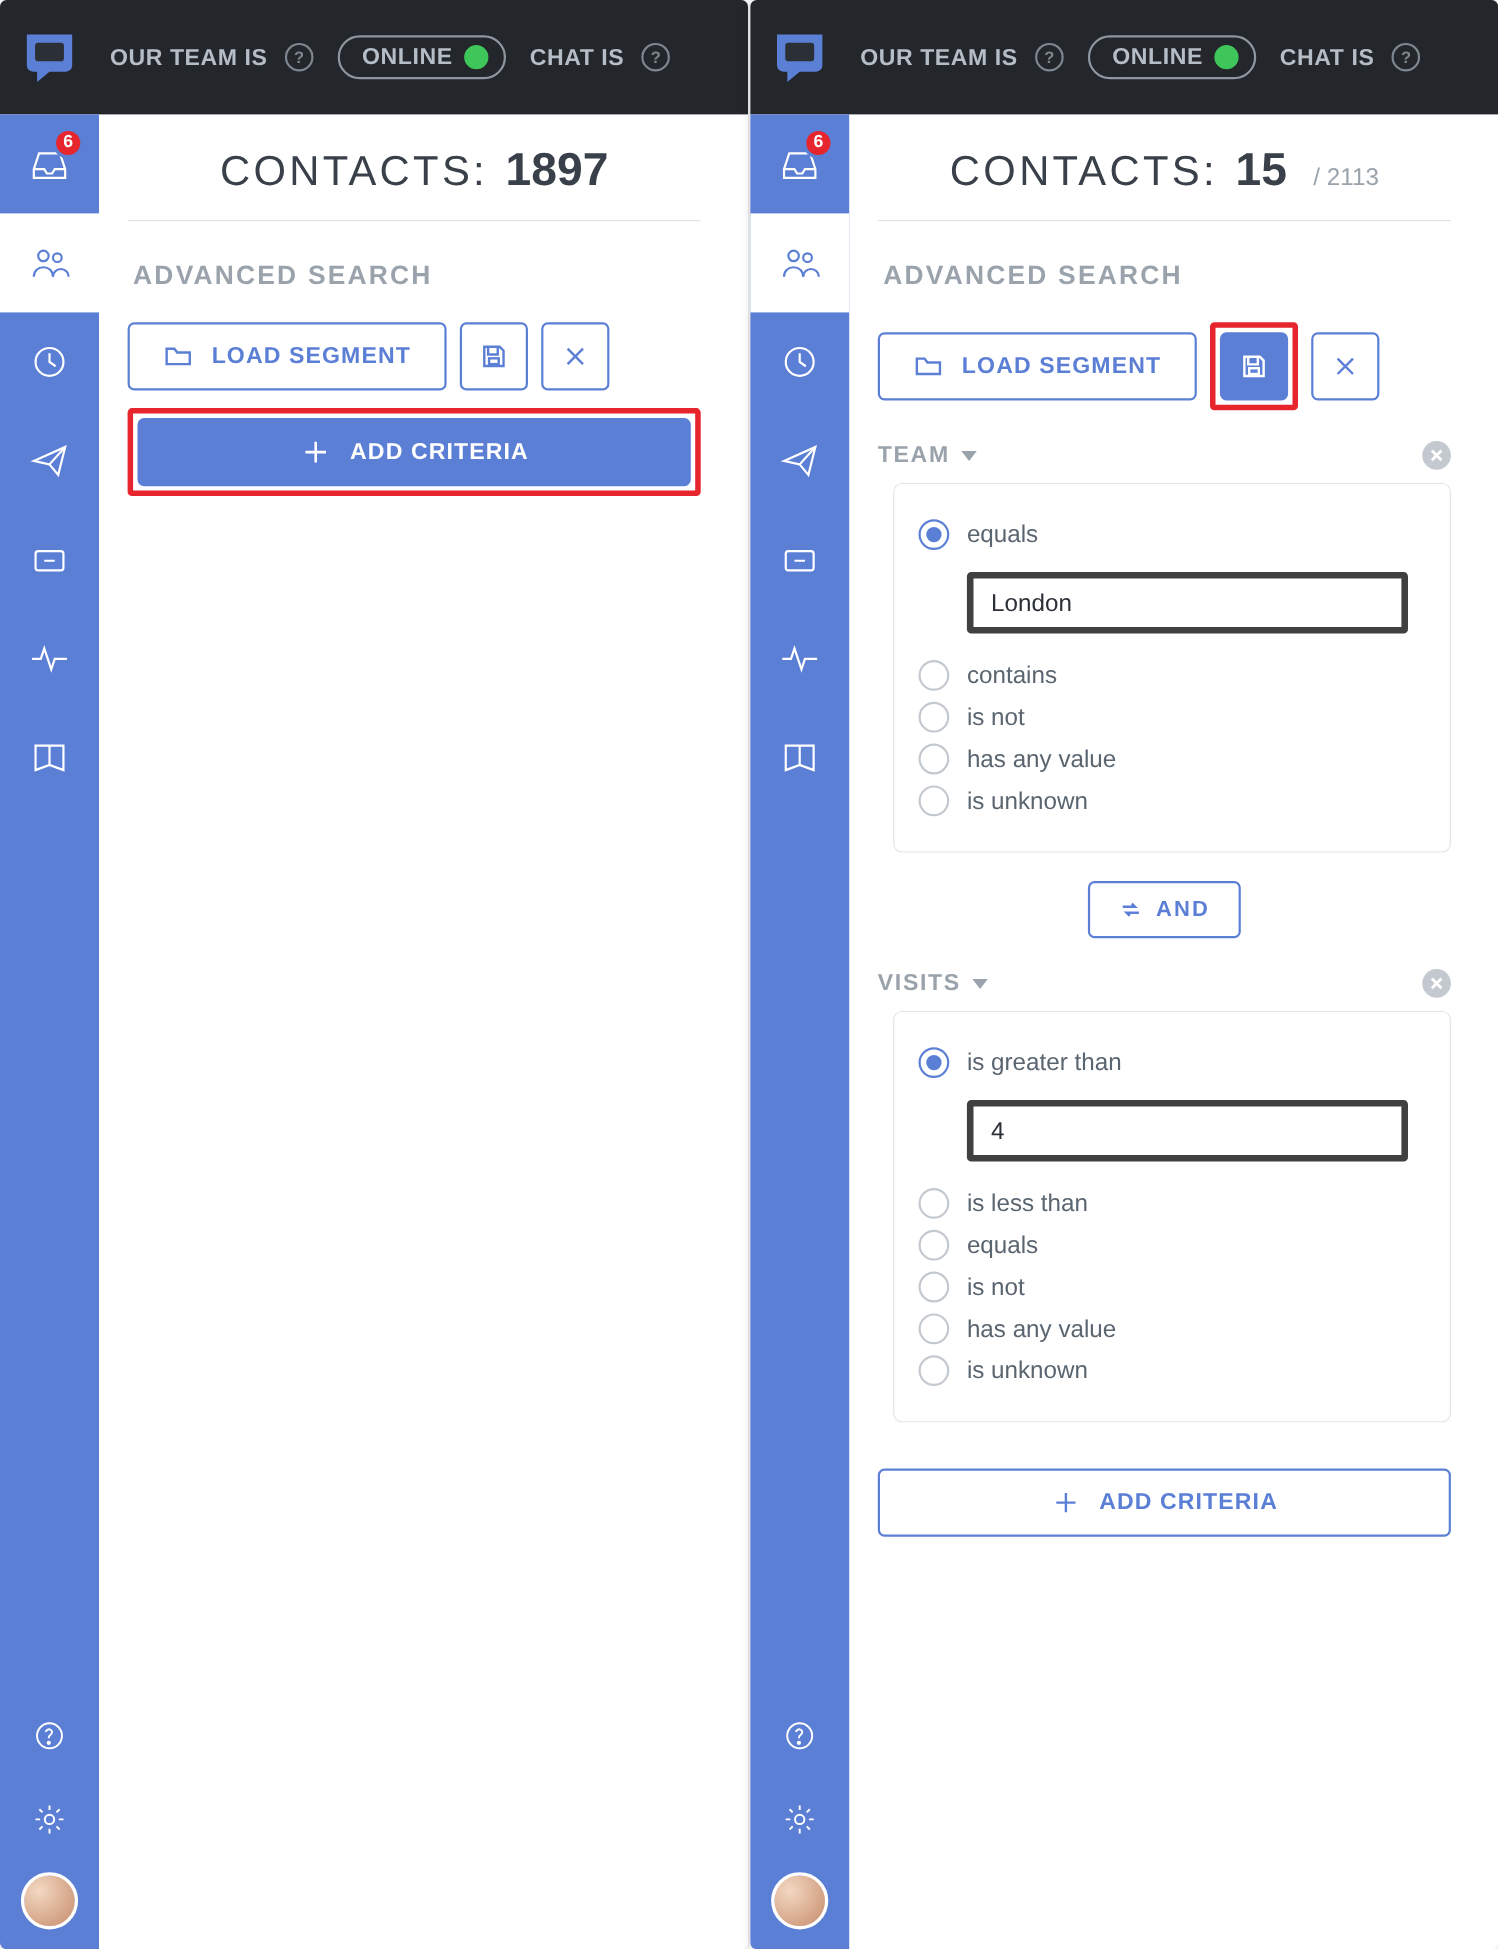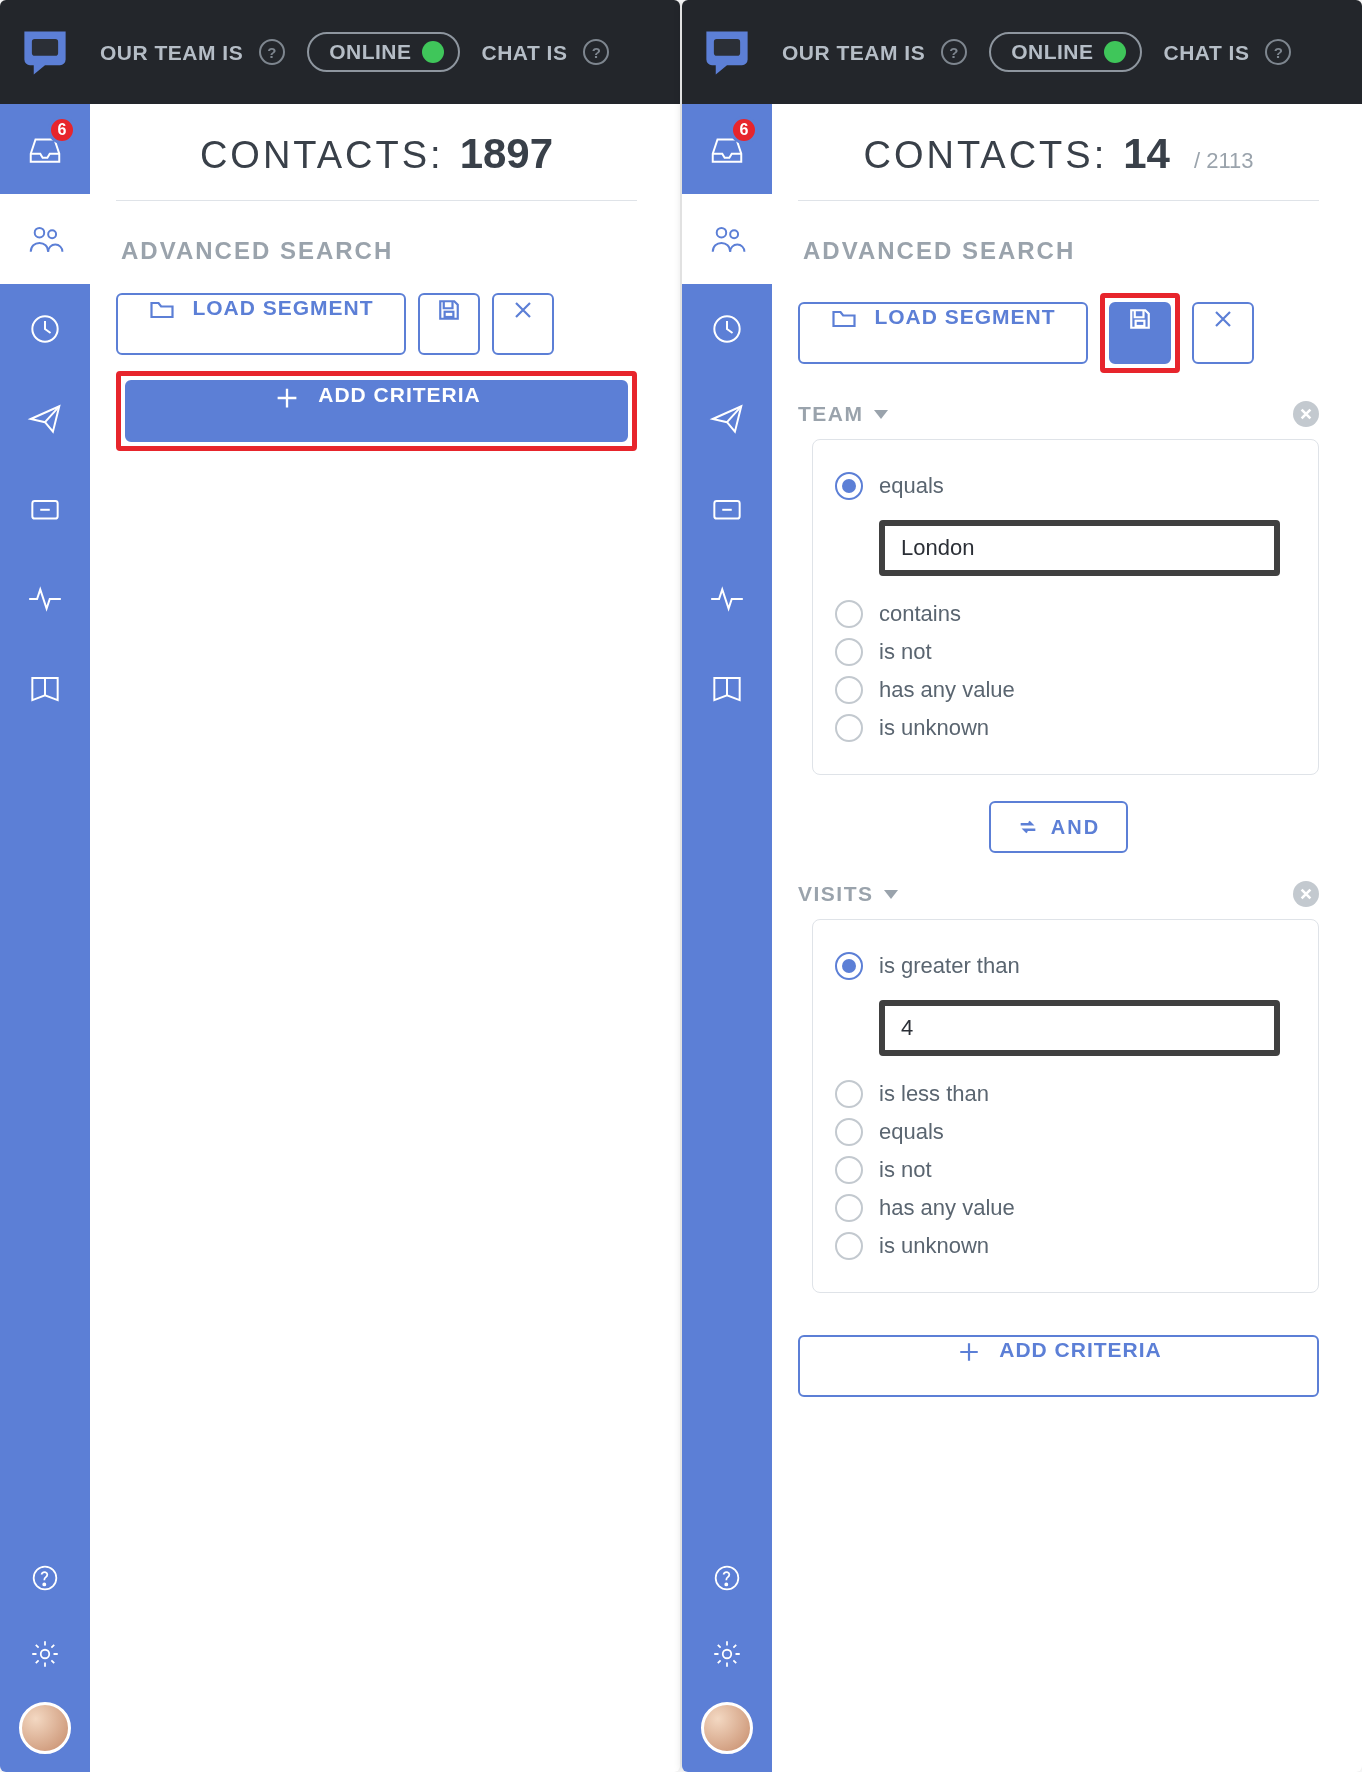--- a/index.html
+++ b/index.html
@@ -103,21 +103,21 @@
 .contacts-head .num{font-size:42px;font-weight:700;}
 .contacts-head .total{color:var(--muted);font-size:22px;font-weight:400;margin-left:8px;}
 
 .section-title{font-size:24px;letter-spacing:2px;color:var(--muted);font-weight:700;margin:36px 5px 28px;}
 
 
 .btnrow{display:flex;gap:12px;align-items:center;}
 .btn{
   height:62px;border:2px solid var(--blue);border-radius:6px;background:#fff;color:var(--blue);
   font-size:21px;font-weight:700;letter-spacing:1px;
-  display:flex;align-items:flex-start;justify-content:center;gap:16px;cursor:pointer;
+  display:flex;align-items:center;justify-content:center;gap:16px;cursor:pointer;
 }
 .btn.primary{background:var(--blue);color:#fff;width:100%;}
 .btn.load{width:290px;}
 .btn.icon{width:62px;}
 .btn svg{width:28px;height:28px;fill:none;stroke:currentColor;stroke-width:2.5;}
 .btn.primary svg{width:30px;height:30px;}
 
 .btn.icon-filled{background:var(--blue);color:#fff;}
 
 .highlight-box{border:5px solid var(--red);border-radius:4px;padding:4px;margin-top:16px;}
@@ -374,21 +374,21 @@
               <circle cx="24" cy="24" r="6"></circle>
               <path d="M24 6v6M24 36v6M6 24h6M36 24h6M11 11l4 4M33 33l4 4M37 11l-4 4M15 33l-4 4"></path>
             </svg>
         </div>
         <div class="avatar"></div>
       </div>
 
       <div class="content">
         <div class="contacts-head">
           <span class="lbl">CONTACTS:</span>
-          <span class="num">14</span>
+          <span class="num">15</span>
           <span class="total">/ 2113</span>
         </div>
 
         <div class="section-title">ADVANCED SEARCH</div>
 
         <div class="btnrow">
           <button class="btn load">
             <svg viewBox="0 0 32 32">
                 <path d="M4 8h8l3 4h13v12H4z"></path>
               </svg>

